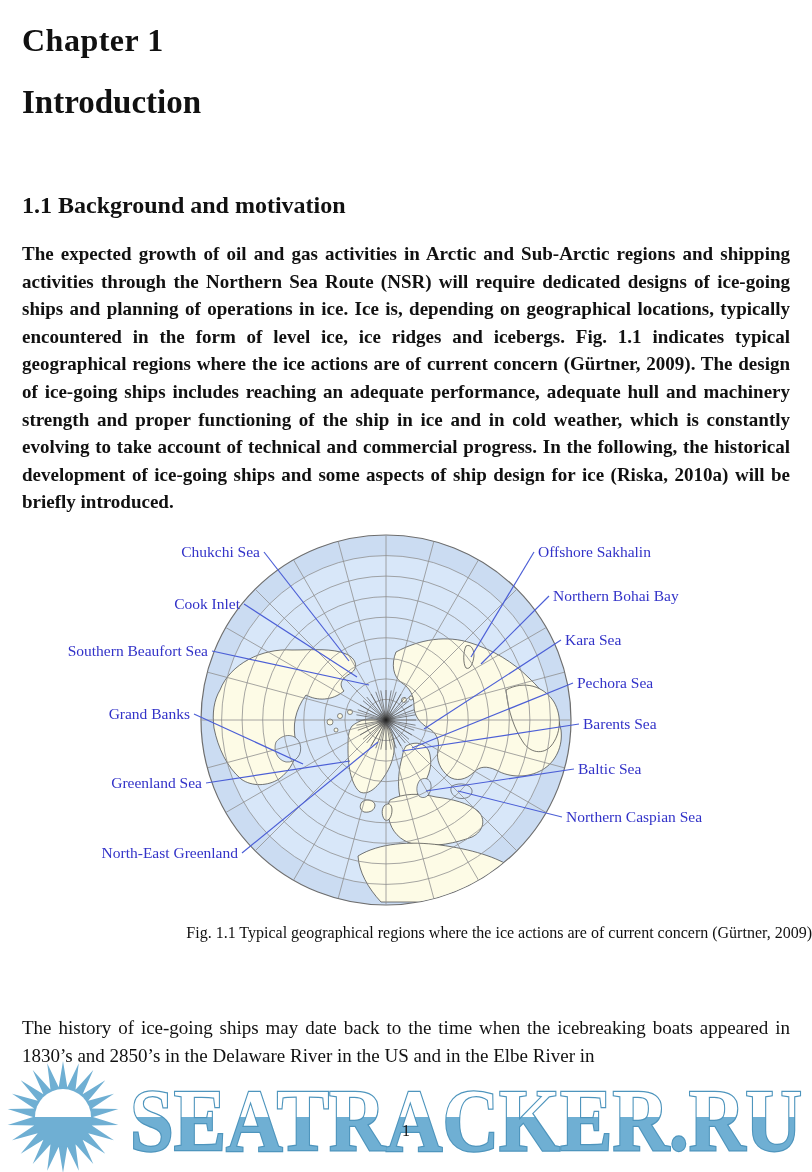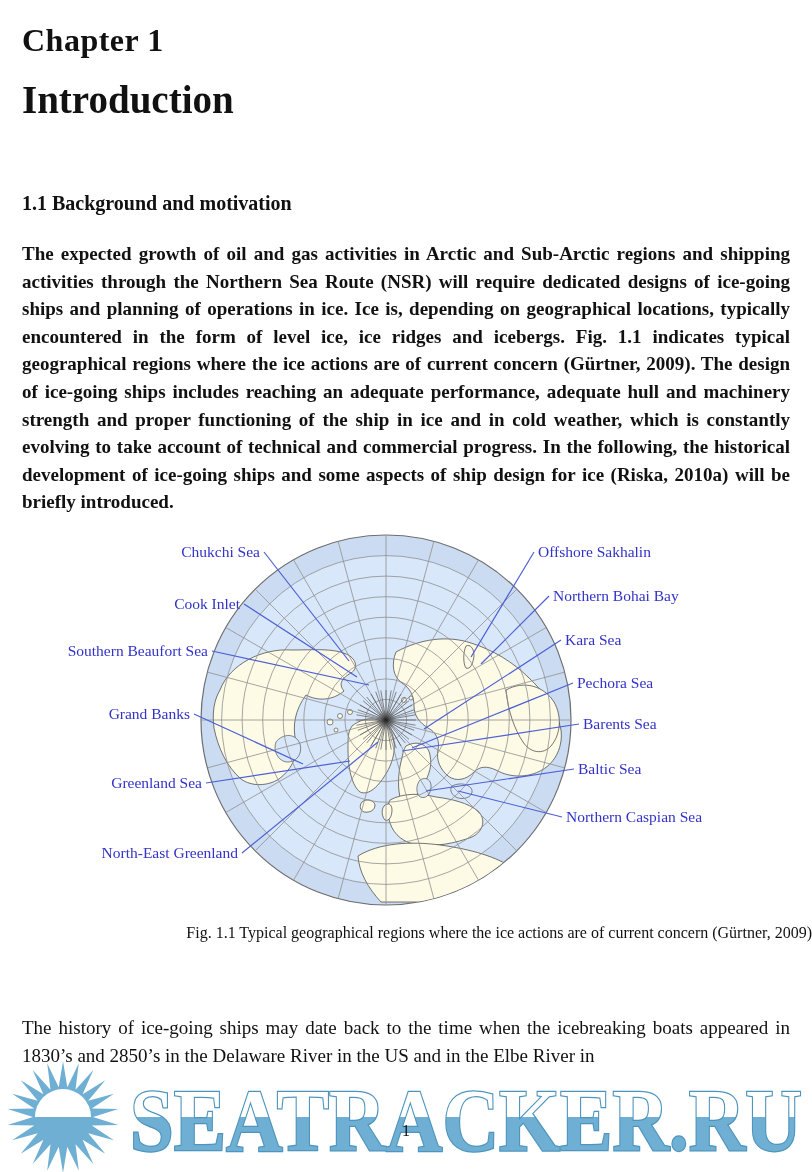--- a/index.html
+++ b/index.html
@@ -2,22 +2,22 @@
 <html><head>
 <meta charset="utf-8">
 <style>
   html,body{margin:0;padding:0;background:#e8e8e8;}
   .page{
     position:relative;width:812px;height:1172px;margin:0 auto;background:#ffffff;
     overflow:hidden;font-family:"Liberation Serif","DejaVu Serif",serif;color:#111;
   }
   .abs{position:absolute;}
   .chapter-label{top:22px;left:22px;font-size:32px;font-weight:bold;letter-spacing:0.5px;}
-  .chapter-title{top:77px;left:22px;font-size:39px;font-weight:bold;text-align:center;}
-  .section-heading{top:192px;left:22px;font-size:20px;font-weight:bold;}
+  .chapter-title{top:84px;left:22px;font-size:33px;font-weight:bold;text-align:center;}
+  .section-heading{top:192px;left:22px;font-size:24px;font-weight:bold;}
   .para{left:22px;width:768px;font-size:19px;line-height:27.6px;text-align:justify;}
   .para-1{top:240px;font-weight:bold;}
   .para-2{top:1014px;}
   .figure-wrap{top:528px;left:0;width:812px;height:382px;}
   .figure-caption{top:924px;left:0;width:812px;text-align:right;font-size:16px;}
   .subsection-heading{top:967px;left:22px;font-size:19.5px;font-weight:bold;font-style:italic;}
   .page-number{top:1122px;left:0;width:812px;text-align:center;font-size:16px;z-index:6;}
   .watermark{top:1058px;left:0;width:812px;height:114px;z-index:5;}
   svg text{font-family:"Liberation Serif","DejaVu Serif",serif;}
 </style>

